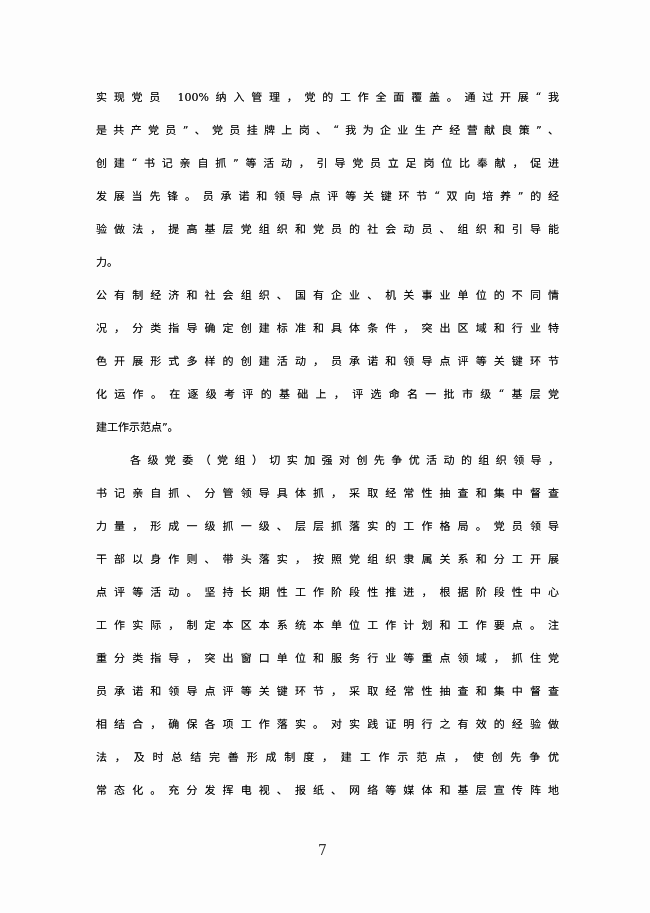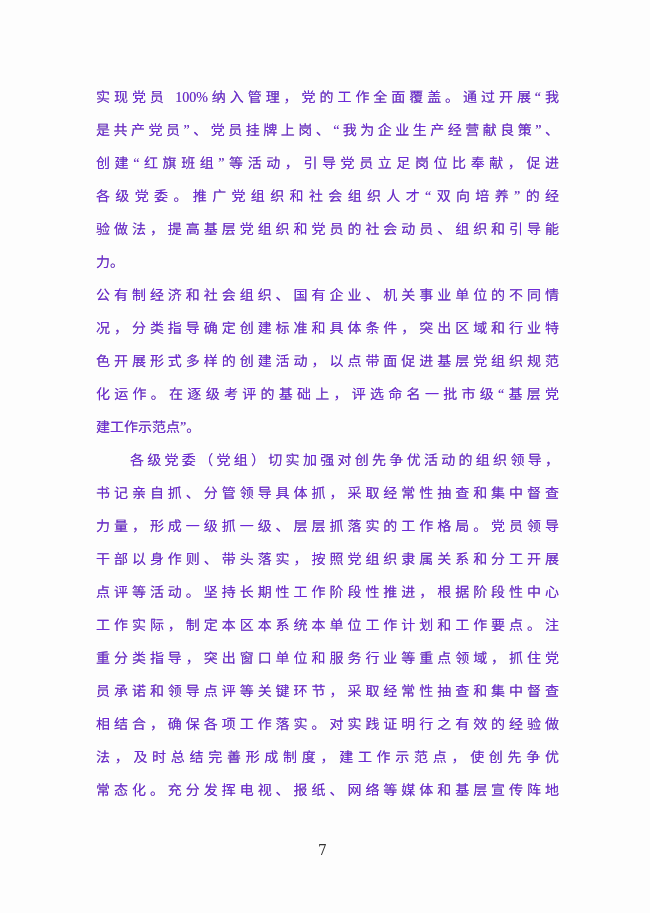--- a/index.html
+++ b/index.html
@@ -17,24 +17,23 @@
     position: relative;
     width: 650px;
     height: 913px;
     background: #fdfdfd;
   }
   .text-block {
     position: absolute;
     left: 96px;
     top: 81px;
     width: 463px;
-    color: #6d28d9;
-    font-size: 14px;
+    color: #000000;
+    font-size: 11px;
     text-shadow: 0 0 0.6px rgba(45,45,45,0.55);
-    font-family: Liberation Serif, serif;
   }
   .line {
     height: 33px;
     line-height: 33px;
     text-align: justify;
     text-align-last: justify;
     text-justify: inter-character;
     overflow: hidden;
   }
   .line.para-end {
@@ -53,27 +52,27 @@
     color: #333333;
   }
 </style>
 </head>
 <body>
 
 <div class="page">
   <div class="text-block">
     <div class="line">实现党员 100%纳入管理，党的工作全面覆盖。通过开展“我</div>
     <div class="line">是共产党员”、党员挂牌上岗、“我为企业生产经营献良策”、</div>
-    <div class="line">创建“红旗班组”等活动，引导党员立足岗位比奉献，促进</div>
-    <div class="line">各级党委。推广党组织和社会组织人才“双向培养”的经</div>
+    <div class="line">创建“书记亲自抓”等活动，引导党员立足岗位比奉献，促进</div>
+    <div class="line">发展当先锋。员承诺和领导点评等关键环节“双向培养”的经</div>
     <div class="line">验做法，提高基层党组织和党员的社会动员、组织和引导能</div>
     <div class="line para-end">力。</div>
     <div class="line">公有制经济和社会组织、国有企业、机关事业单位的不同情</div>
     <div class="line">况，分类指导确定创建标准和具体条件，突出区域和行业特</div>
-    <div class="line">色开展形式多样的创建活动，以点带面促进基层党组织规范</div>
+    <div class="line">色开展形式多样的创建活动，员承诺和领导点评等关键环节</div>
     <div class="line">化运作。在逐级考评的基础上，评选命名一批市级“基层党</div>
     <div class="line para-end">建工作示范点”。</div>
     <div class="line indent">各级党委（党组）切实加强对创先争优活动的组织领导，</div>
     <div class="line">书记亲自抓、分管领导具体抓，采取经常性抽查和集中督查</div>
     <div class="line">力量，形成一级抓一级、层层抓落实的工作格局。党员领导</div>
     <div class="line">干部以身作则、带头落实，按照党组织隶属关系和分工开展</div>
     <div class="line">点评等活动。坚持长期性工作阶段性推进，根据阶段性中心</div>
     <div class="line">工作实际，制定本区本系统本单位工作计划和工作要点。注</div>
     <div class="line">重分类指导，突出窗口单位和服务行业等重点领域，抓住党</div>
     <div class="line">员承诺和领导点评等关键环节，采取经常性抽查和集中督查</div>

